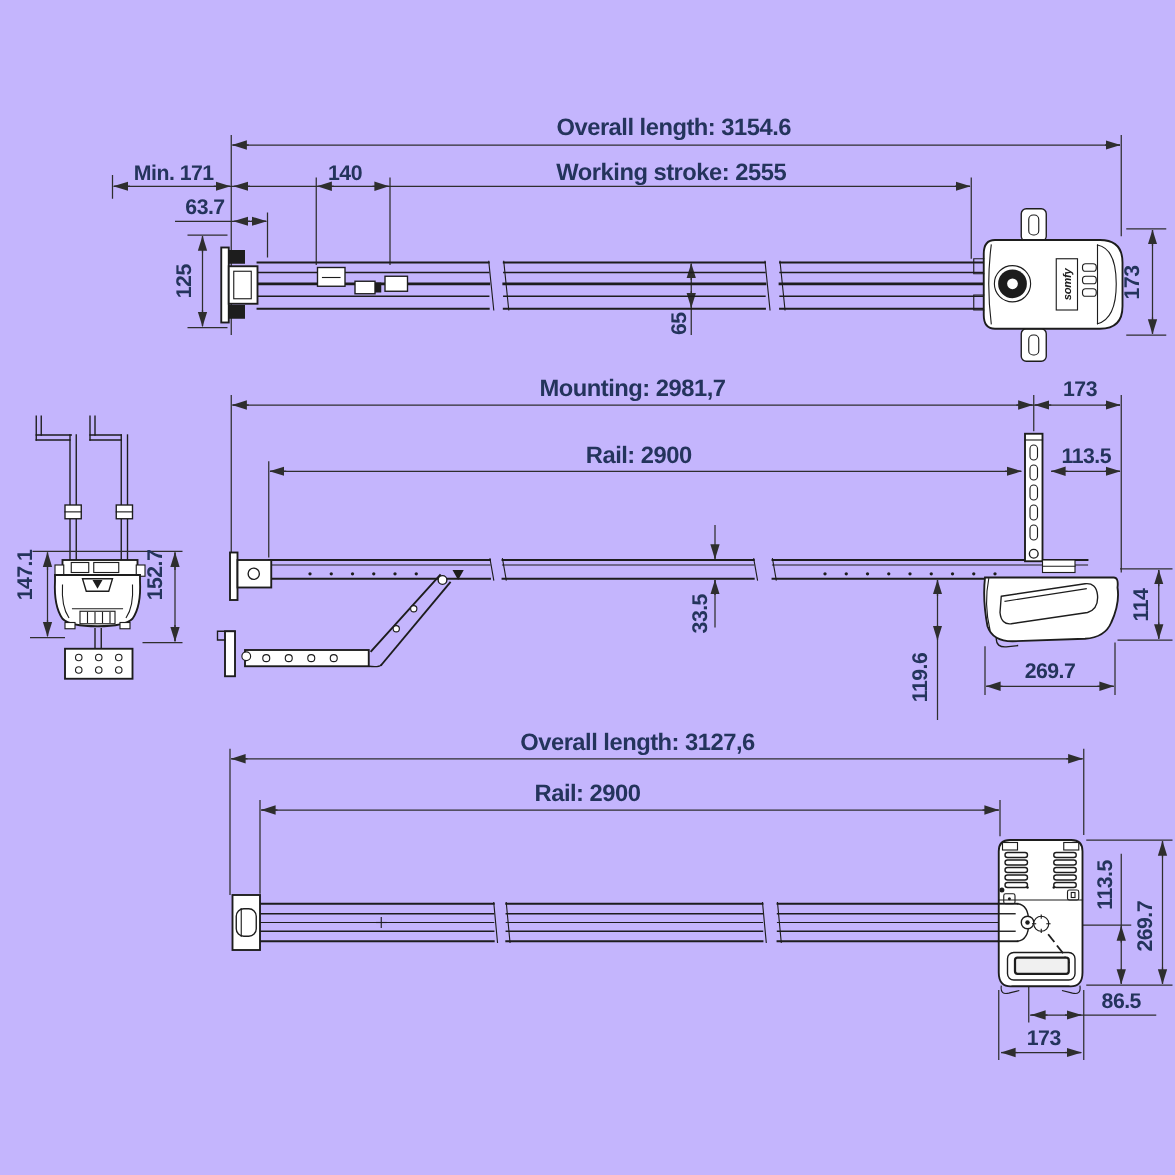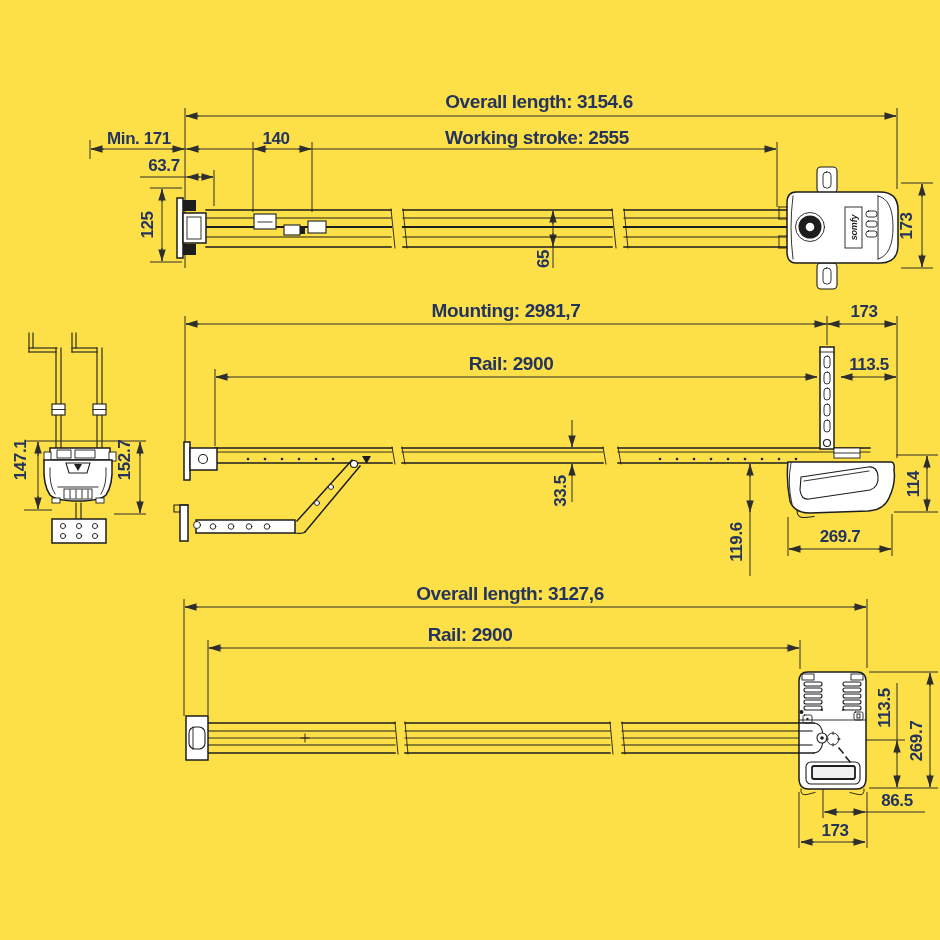--- a/index.html
+++ b/index.html
@@ -1,16 +1,16 @@
 <!DOCTYPE html>
 <html><head>
 <meta charset="utf-8">
 <style>
   html,body{margin:0;padding:0;background:#ffffff;}
-  .stage{width:940px;height:940px;position:relative;background:#fde047;font-family:"Liberation Sans",sans-serif;}
+  .stage{width:940px;height:940px;position:relative;background:#c4b5fd;font-family:"Liberation Sans",sans-serif;}
   svg{display:block;}
   .ink{stroke:#1d1d1d;fill:none;stroke-width:1.5;stroke-linecap:square;}
   .thin{stroke:#1d1d1d;fill:none;stroke-width:0.9;stroke-linecap:square;}
   .med{stroke:#1d1d1d;fill:none;stroke-width:1.1;stroke-linecap:square;}
   .thick{stroke:#1d1d1d;fill:none;stroke-width:2.2;stroke-linecap:square;}
   .dim{stroke:#2e2e2e;fill:none;stroke-width:1;stroke-linecap:butt;}
   .fillw{fill:#ffffff;}
   .dark{fill:#1d1d1d;stroke:none;}
   .lbl{font-family:"Liberation Sans",sans-serif;font-weight:bold;font-size:17px;fill:#24345c;letter-spacing:-0.4px;}
   .big{font-size:19px;}

